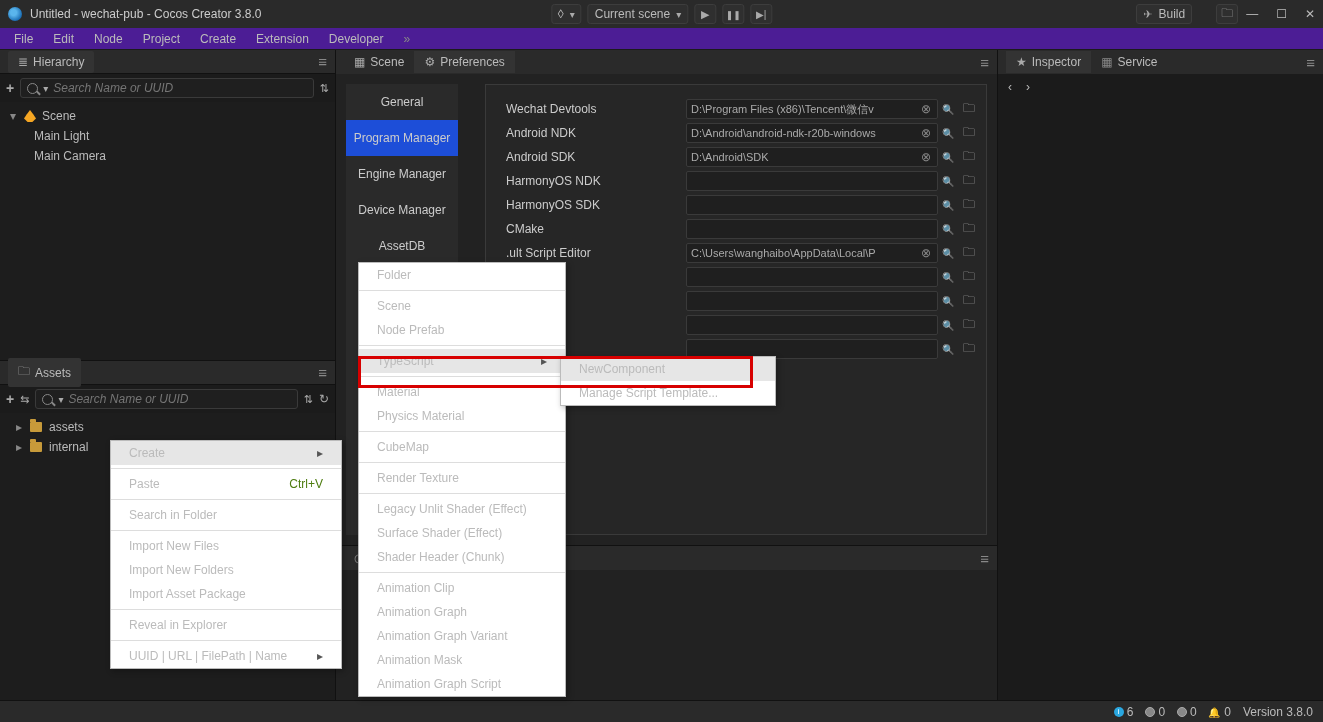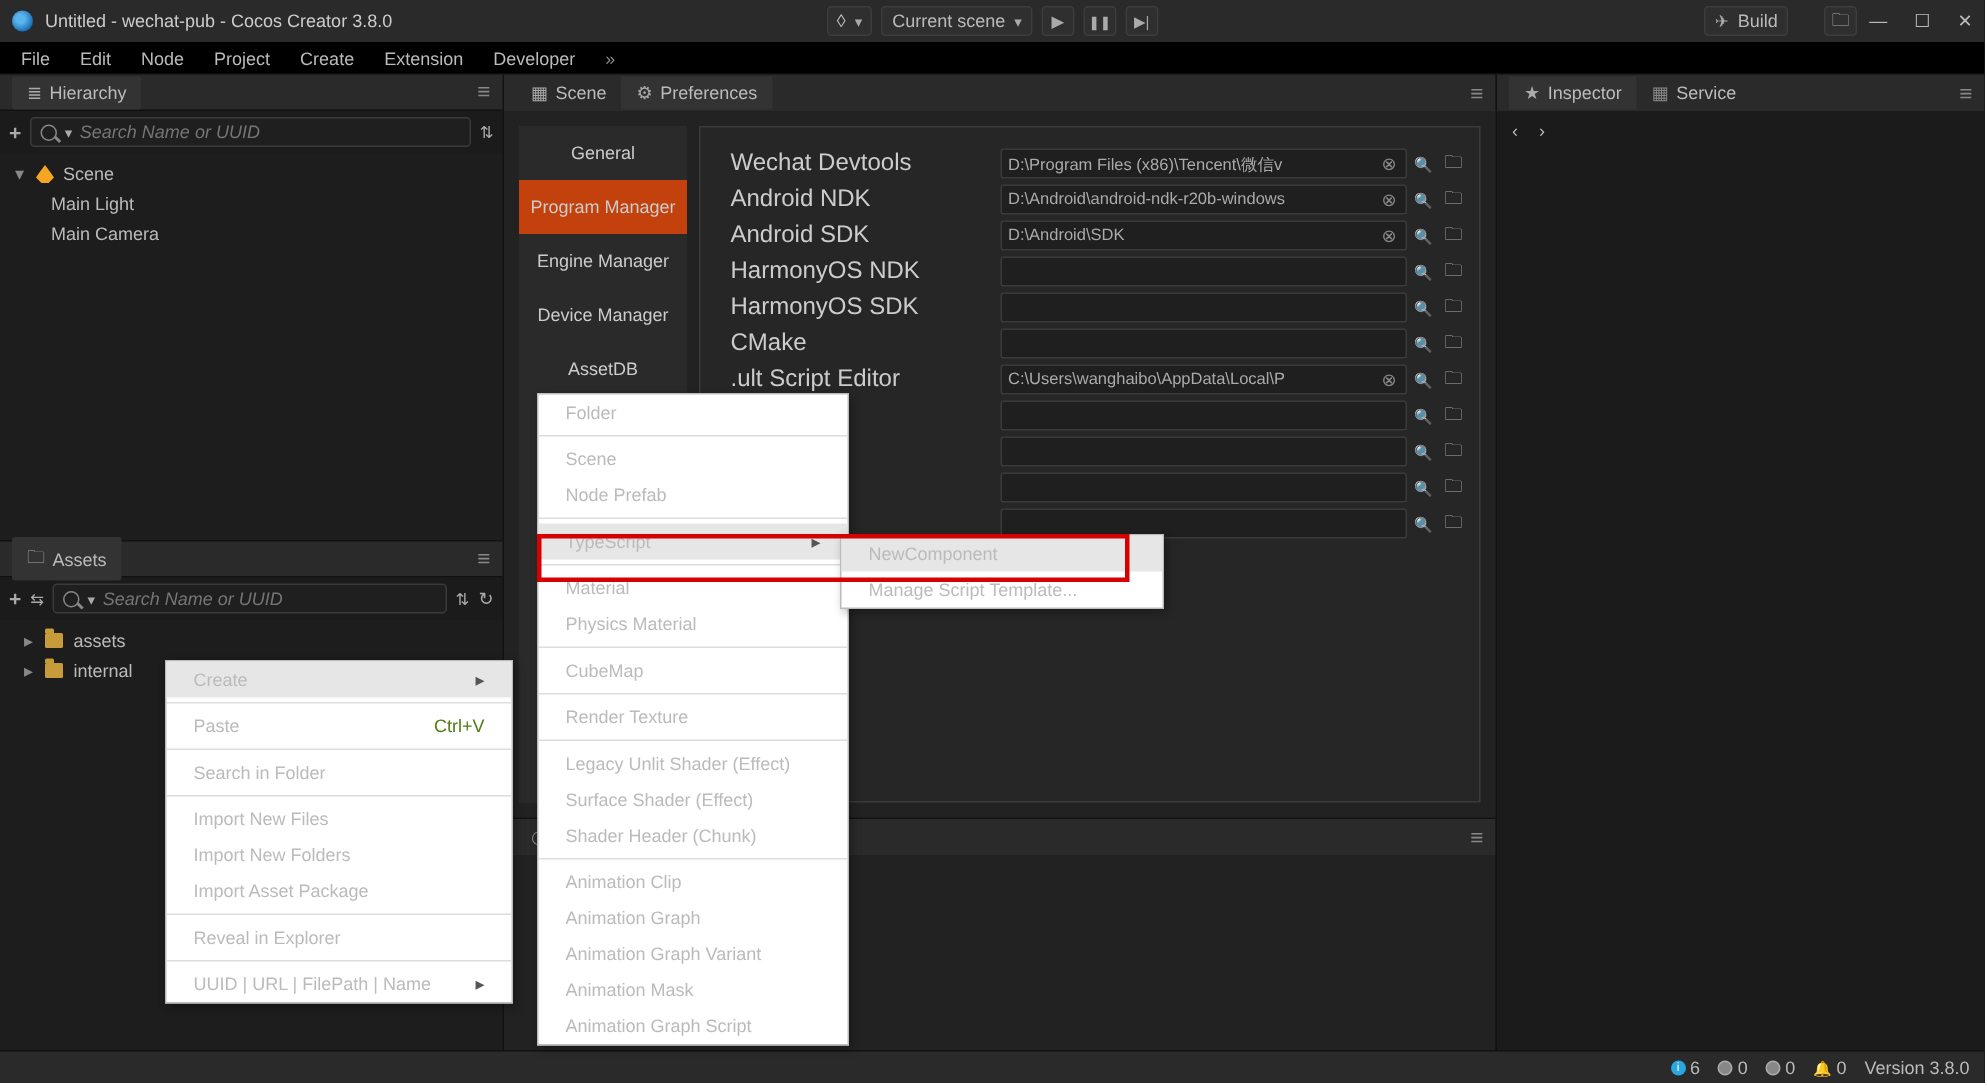--- a/index.html
+++ b/index.html
@@ -8,21 +8,21 @@
 .titlebar{height:28px;background:#2a2a2a;display:flex;align-items:center;padding:0 8px;gap:8px}
 .titlebar .logo{width:14px;height:14px;border-radius:50%;background:radial-gradient(circle at 40% 40%,#5ab5ec 25%,#1c6fb5 70%)}
 .titlebar .title{color:#ccc}
 .titlebar .spacer{flex:1}
 .toolbar-center{position:absolute;left:50%;top:0;height:28px;transform:translateX(-50%);display:flex;align-items:center;gap:6px;color:#bbb}
 .tb-btn{width:22px;height:20px;border:1px solid #3d3d3d;background:#2f2f2f;border-radius:3px;display:flex;align-items:center;justify-content:center}
 .tb-drop{display:flex;align-items:center;gap:6px;height:20px;border:1px solid #3d3d3d;background:#2f2f2f;border-radius:3px;padding:0 6px}
 .win-controls{display:flex;gap:18px;margin-left:auto;color:#aaa}
 .win-controls span{cursor:pointer}
 
-.menubar{height:22px;background:#000000;display:flex;align-items:center;gap:0;border-bottom:1px solid #1b1b1b;padding-left:4px}
+.menubar{height:22px;background:#4c1d95;display:flex;align-items:center;gap:0;border-bottom:1px solid #1b1b1b;padding-left:4px}
 .menubar span{padding:3px 10px;color:#bbb}
 
 .main{display:flex;height:calc(722px - 28px - 22px - 22px);background:#1b1b1b}
 .col-left{width:336px;display:flex;flex-direction:column;border-right:1px solid #111}
 .col-mid{flex:1;display:flex;flex-direction:column}
 .col-right{width:326px;border-left:1px solid #111}
 
 .panel-header{height:24px;background:#2a2a2a;display:flex;align-items:center;padding:0 8px;border-bottom:1px solid #111}
 .panel-header .tab{display:flex;align-items:center;gap:5px;padding:4px 10px;border-radius:2px}
 .panel-header .tab.active{background:#333}
@@ -41,27 +41,27 @@
 .assets-body{flex:1;background:#1d1d1d;padding-top:4px}
 .assets-body .tree-item{padding-left:16px}
 .assets-body .ic-folder{width:12px;height:10px;background:#c79a3a;border-radius:1px;margin-right:3px;position:relative}
 .assets-body .ic-folder::before{content:"";position:absolute;top:-3px;left:0;width:6px;height:3px;background:#c79a3a;border-radius:1px 1px 0 0}
 
 .mid-tabs{height:24px;background:#2a2a2a;display:flex;align-items:center;padding:0 8px}
 .mid-tabs .tab{display:flex;align-items:center;gap:5px;padding:4px 10px;color:#999}
 .mid-tabs .tab.active{background:#333;color:#ccc}
 .mid-tabs .menu-icon{margin-left:auto;color:#888}
 
-.pref-body{flex:1;display:flex;background:#222;padding:10px;gap:8px;position:relative}
+.pref-body{flex:1;display:flex;background:#222;padding:10px;gap:27px;position:relative}
 .pref-sidebar{width:112px;background:#2a2a2a}
 .pref-sidebar .sitem{height:36px;display:flex;align-items:center;justify-content:center;color:#ccc;font-size:12px}
-.pref-sidebar .sitem.active{background:#c2410c}
+.pref-sidebar .sitem.active{background:#1d4ed8}
 .pref-content{flex:1;border:1px solid #3a3a3a;background:#262626;padding:12px 8px 8px 20px}
 .pref-row{display:flex;align-items:center;height:24px;margin-bottom:0px}
-.pref-row label{width:180px;color:#ccc;font-size:16px}
+.pref-row label{width:180px;color:#ccc;font-size:12px}
 .pref-row .path{flex:1;height:20px;background:#1f1f1f;border:1px solid #3a3a3a;border-radius:2px;display:flex;align-items:center;padding:0 4px;color:#aaa;font-size:11px;overflow:hidden;white-space:nowrap}
 .pref-row .clear{color:#888;margin:0 2px;font-size:12px}
 .pref-row .act{width:18px;height:18px;display:flex;align-items:center;justify-content:center;color:#aaa;margin-left:2px}
 
 .mid-bottom{height:155px;border-top:1px solid #111;background:#222;display:flex;flex-direction:column}
 .mid-bottom .tabs{height:24px;background:#2a2a2a;display:flex;align-items:center;padding:0 8px}
 .mid-bottom .tabs .tab{padding:4px 10px;color:#999;display:flex;align-items:center;gap:5px}
 .mid-bottom .tabs .menu-icon{margin-left:auto}
 
 .right-tabs{height:24px;background:#2a2a2a;display:flex;align-items:center;padding:0 8px}

